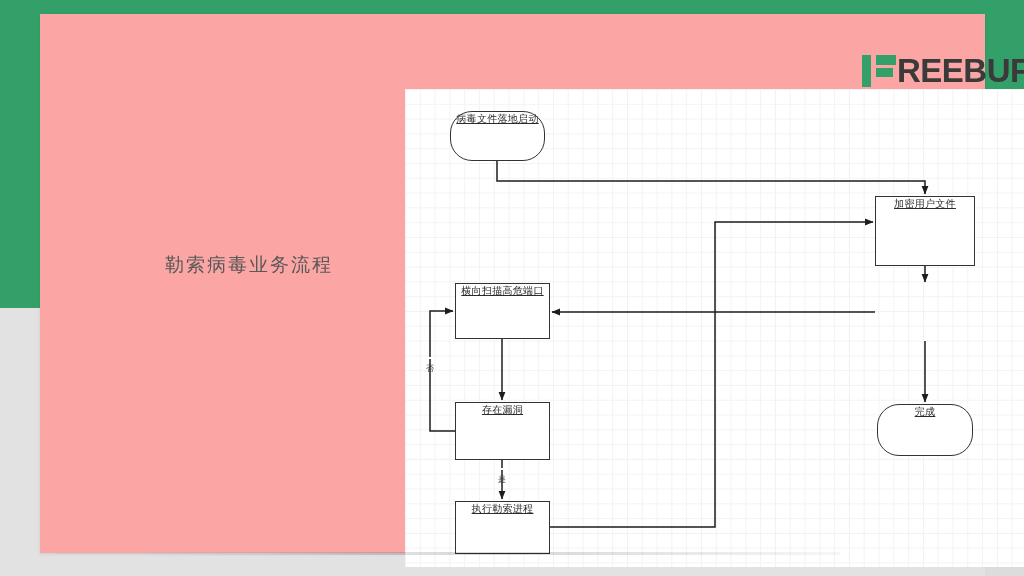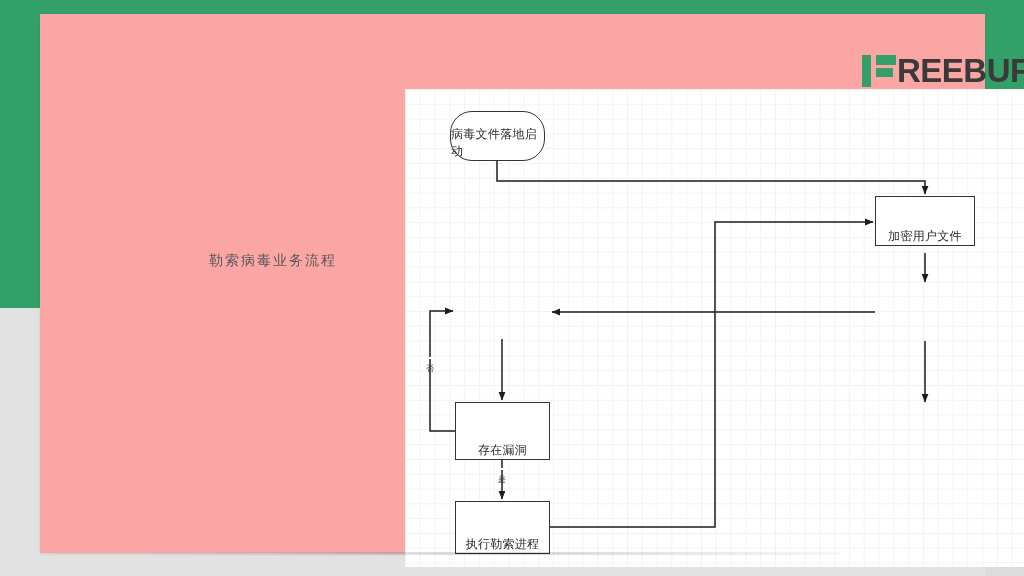--- a/index.html
+++ b/index.html
@@ -32,44 +32,44 @@
   .logo-bar{width:9px;height:32px;background:#33a06a;margin-right:5px;}
   .logo-f{width:20px;height:32px;position:relative;margin-right:1px;}
   .logo-f i{position:absolute;left:0;background:#33a06a;display:block;}
   .logo-f i.t{top:0;width:20px;height:10px;}
   .logo-f i.m{top:13px;width:17px;height:9px;}
   #logo-text{font-size:33px;font-weight:bold;color:#3a3a3a;letter-spacing:-0.5px;
     font-family:"Liberation Sans","DejaVu Sans",sans-serif;line-height:32px;}
 
   
   #deck-title{
-    position:absolute;left:98px;top:238px;width:270px;
-    text-align:center;font-size:14px;color:#595959;letter-spacing:2px;
+    position:absolute;left:74px;top:238px;width:270px;
+    text-align:center;font-size:19px;color:#595959;letter-spacing:2px;
     font-family:"DejaVu Sans","Liberation Sans",sans-serif;
   }
 
   
   #diagram{
     position:absolute;left:365px;top:75px;width:620px;height:478px;
     background-color:#ffffff;
     background-image:
       linear-gradient(to right, #f3f3f3 1px, transparent 1px),
       linear-gradient(to bottom, #f3f3f3 1px, transparent 1px),
       linear-gradient(to right, #e8e8e8 1px, transparent 1px),
       linear-gradient(to bottom, #e8e8e8 1px, transparent 1px);
     background-size:14.8px 14.8px,14.8px 14.8px,74px 74px,74px 74px;
     background-position:0 0,0 0,0 0,0 0;
     overflow:hidden;
   }
   #diagram svg{position:absolute;left:0;top:0;}
 
   .node{position:absolute;box-sizing:border-box;border:1.4px solid #333;background:#fff;
-    display:flex;align-items:flex-end;justify-content:center;
-    font-size:12px;color:#2b2b2b;letter-spacing:0.3px;
-    font-family:"DejaVu Sans","Liberation Sans",sans-serif;}
+    display:flex;align-items:flex-start;justify-content:center;
+    font-size:10px;color:#2b2b2b;letter-spacing:0.3px;
+    font-family:"DejaVu Sans","Liberation Sans",sans-serif;text-decoration:underline;}
   .node.rounded{border-radius:22px;}
   .edge-label{position:absolute;font-size:8px;color:#333;background:#fff;
     font-family:"DejaVu Sans","Liberation Sans",sans-serif;
     writing-mode:vertical-rl;text-orientation:upright;padding:1px 0;line-height:1;}
 </style>
 </head>
 <body>
 
 <div id="bg-lower"></div>
 <div id="band-top"></div>
@@ -115,26 +115,32 @@
         <path d="M50,342 L25,342 L25,222 L48,222" marker-end="url(#ah)"></path>
 
         <path d="M145,438 L310,438 L310,133 L468,133" marker-end="url(#ah)"></path>
       </g>
     </svg>
 
     <div class="node rounded" style="left:45px;top:22px;width:95px;height:50px;">
       <span>病毒文件落地启动</span>
     </div>
 
-    <div class="node" style="left:470px;top:107px;width:100px;height:50px;">
+    <div class="node" style="left:470px;top:107px;width:100px;height:70px;">
       <span>加密用户文件</span>
     </div>
 
 
+    <div class="node rounded" style="left:472px;top:315px;width:96px;height:52px;">
+      <span>完成</span>
+    </div>
 
+    <div class="node" style="left:50px;top:194px;width:95px;height:56px;">
+      <span>横向扫描高危端口</span>
+    </div>
 
     <div class="node" style="left:50px;top:313px;width:95px;height:58px;">
       <span>存在漏洞</span>
     </div>
 
     <div class="node" style="left:50px;top:412px;width:95px;height:53px;">
       <span>执行勒索进程</span>
     </div>
 
     <div class="edge-label" style="left:20px;top:268px;">否</div>

